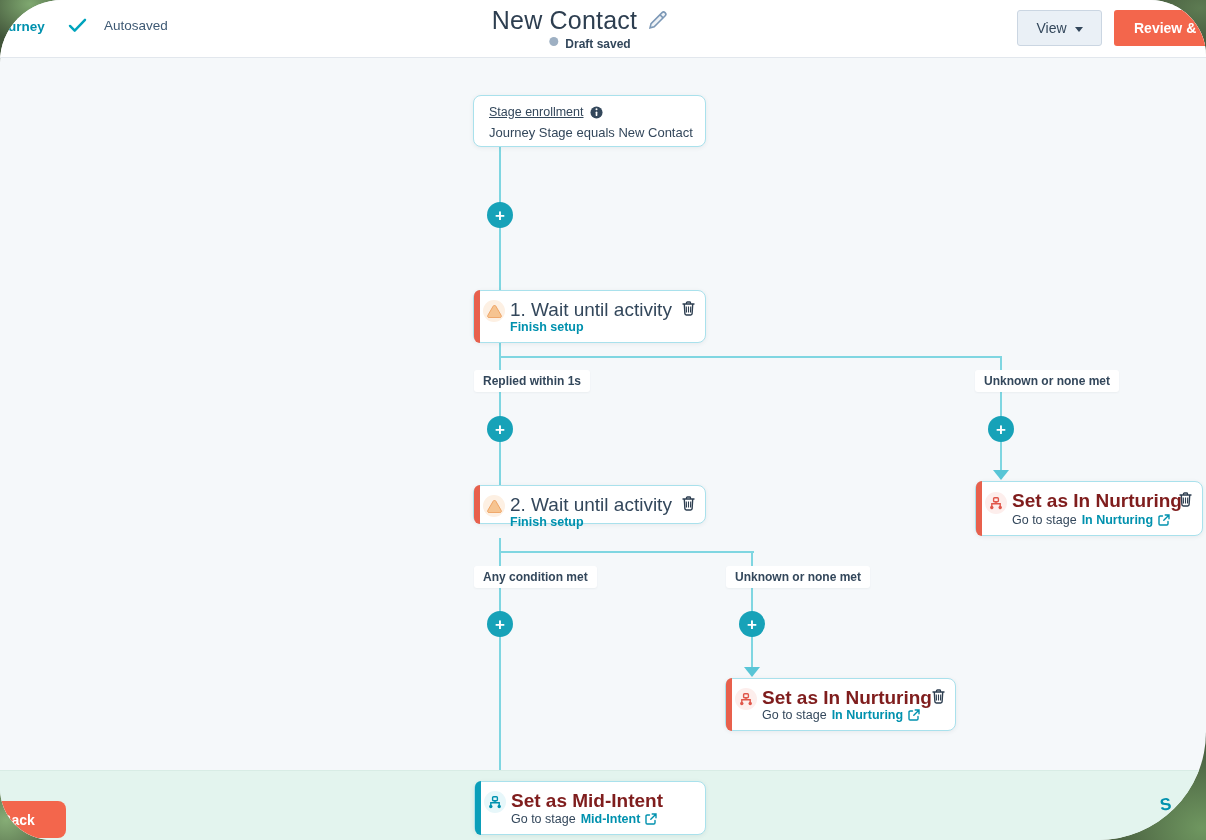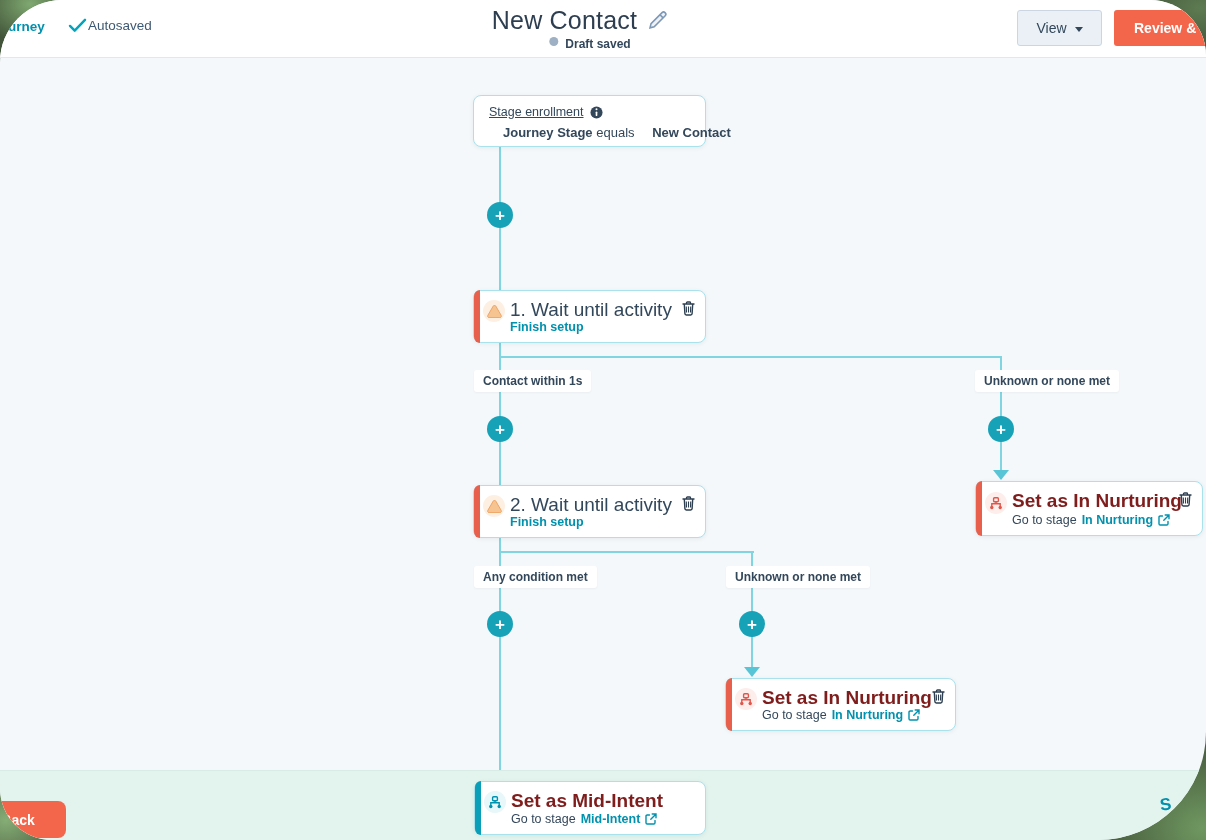--- a/index.html
+++ b/index.html
@@ -15,21 +15,21 @@
   }
   .screen{
     position:absolute;inset:0;background:#f5f8fa;overflow:hidden;
     border-radius:62px 56px 108px 52px;
   }
   
   .topbar{position:absolute;left:0;top:0;right:0;height:57px;background:#fff;
     border-bottom:1px solid #e2e7ed;z-index:6;}
   .journey-link{position:absolute;left:8px;top:19px;font-size:13.5px;font-weight:700;
     color:#0091ae;cursor:pointer;}
-  .autosaved-wrap{position:absolute;left:68px;top:18px;display:flex;align-items:center;gap:1px;}
+  .autosaved-wrap{position:absolute;left:68px;top:18px;display:flex;align-items:center;gap:17px;}
   .autosaved-text{font-size:13.5px;color:#3e5974;}
   .title-wrap{position:absolute;left:580px;top:6px;transform:translateX(-50%);
     display:flex;align-items:center;gap:10px;}
   .page-title{font-size:25px;font-weight:500;color:#2d3e50;letter-spacing:.2px;white-space:nowrap;}
   .status-wrap{position:absolute;left:590px;top:37px;transform:translateX(-50%);
     display:flex;gap:7px;}
   .status-dot{width:9px;height:9px;border-radius:50%;background:#9eb0c3;}
   .status-text{font-size:12px;font-weight:700;color:#33475b;white-space:nowrap;}
   .view-btn{position:absolute;left:1017px;top:10px;width:85px;height:36px;background:#eaf0f6;
     border:1px solid #cbd6e2;border-radius:3px;display:flex;align-items:center;justify-content:center;
@@ -64,21 +64,21 @@
   .node-title.bold{font-weight:700;color:#7f1d1d;}
   .node-sub{position:absolute;left:36px;top:29px;font-size:12.5px;color:#33475b;white-space:nowrap;
     display:flex;align-items:center;gap:5px;}
   .teal-link{color:#0091ae;font-weight:700;cursor:pointer;}
   .trash-btn{position:absolute;right:10px;top:10px;cursor:pointer;background:none;border:none;
     padding:0;display:flex;}
   
   .enroll-line1{position:absolute;left:15px;top:9px;font-size:12.5px;color:#33475b;
     display:flex;align-items:center;gap:6px;white-space:nowrap;text-decoration:underline;}
   .enroll-line2{position:absolute;left:15px;top:29px;font-size:13px;color:#33475b;white-space:nowrap;}
-  .enroll-line2 b{font-weight:700;margin-left:14px;}
+  .enroll-line2 b{font-weight:400;}
   
   .footer-band{position:absolute;left:0;right:0;top:770px;height:70px;background:#e3f4ee;
     border-top:1px solid #d8ece5;z-index:1;}
   .back-btn{position:absolute;left:-30px;top:801px;width:96px;height:37px;background:#f3664c;
     color:#fff;font-size:14px;font-weight:700;border:none;border-radius:8px;z-index:4;cursor:pointer;
     font-family:"Liberation Sans","DejaVu Sans",sans-serif;}
   .save-frag{position:absolute;left:1160px;top:795px;font-size:17px;font-weight:700;color:#0091ae;
     z-index:4;cursor:pointer;transform:rotate(-8deg);}
 </style>
 </head>
@@ -91,21 +91,21 @@
   <div class="hline" style="left:499px;top:356px;width:503px"></div>
   <div class="vline" style="left:499px;top:356px;height:130px"></div>
   <div class="vline" style="left:1000px;top:356px;height:116px"></div>
   <div class="arrow" style="left:993px;top:470px"></div>
   <div class="vline" style="left:499px;top:538px;height:15px"></div>
   <div class="hline" style="left:499px;top:551px;width:255px"></div>
   <div class="vline" style="left:499px;top:551px;height:230px"></div>
   <div class="vline" style="left:751px;top:551px;height:117px"></div>
   <div class="arrow" style="left:744px;top:667px"></div>
 
-  <div class="blabel" style="left:474px;top:370px">Contact within 1s</div>
+  <div class="blabel" style="left:474px;top:370px">Replied within 1s</div>
   <div class="blabel" style="left:975px;top:370px">Unknown or none met</div>
   <div class="blabel" style="left:474px;top:566px">Any condition met</div>
   <div class="blabel" style="left:726px;top:566px">Unknown or none met</div>
 
   <div class="plus" style="left:487px;top:202px">
       <span>+</span>
     </div>
   <div class="plus" style="left:487px;top:416px">
       <span>+</span>
     </div>
@@ -153,21 +153,21 @@
             <path d="M2.3 3l.6 9.6c0 .8.6 1.4 1.4 1.4h4.4c.8 0 1.4-.6 1.4-1.4L10.7 3" stroke="#2d3e50" stroke-width="1.4" fill="none"></path>
             <path d="M6.5 5.5v6M4.3 5.5l.2 6M8.7 5.5l-.2 6" stroke="#2d3e50" stroke-width="1.1"></path>
           </svg>
       </span>
     </button>
     <div class="node-sub">
         <span class="teal-link">Finish setup</span>
       </div>
   </div>
 
-  <div class="node" style="left:473px;top:485px;width:233px;height:53px">
+  <div class="node" style="left:473px;top:485px;width:233px;height:39px">
     <span class="accent coral"></span>
     <span class="icon-circle peach" style="left:9px;top:9px">
       <svg width="15" height="13" viewBox="0 0 16 14">
           <path d="M6.6 1.2a1.6 1.6 0 0 1 2.8 0l5.8 10a1.6 1.6 0 0 1-1.4 2.4H2.2A1.6 1.6 0 0 1 .8 11.2z" fill="#f6c491" stroke="#eda05f" stroke-width="1"></path>
         </svg>
     </span>
     <div class="node-title">2. Wait until activity</div>
     <button class="trash-btn">
       <span style="display:flex">
         <svg width="13" height="15" viewBox="0 0 13 15">

